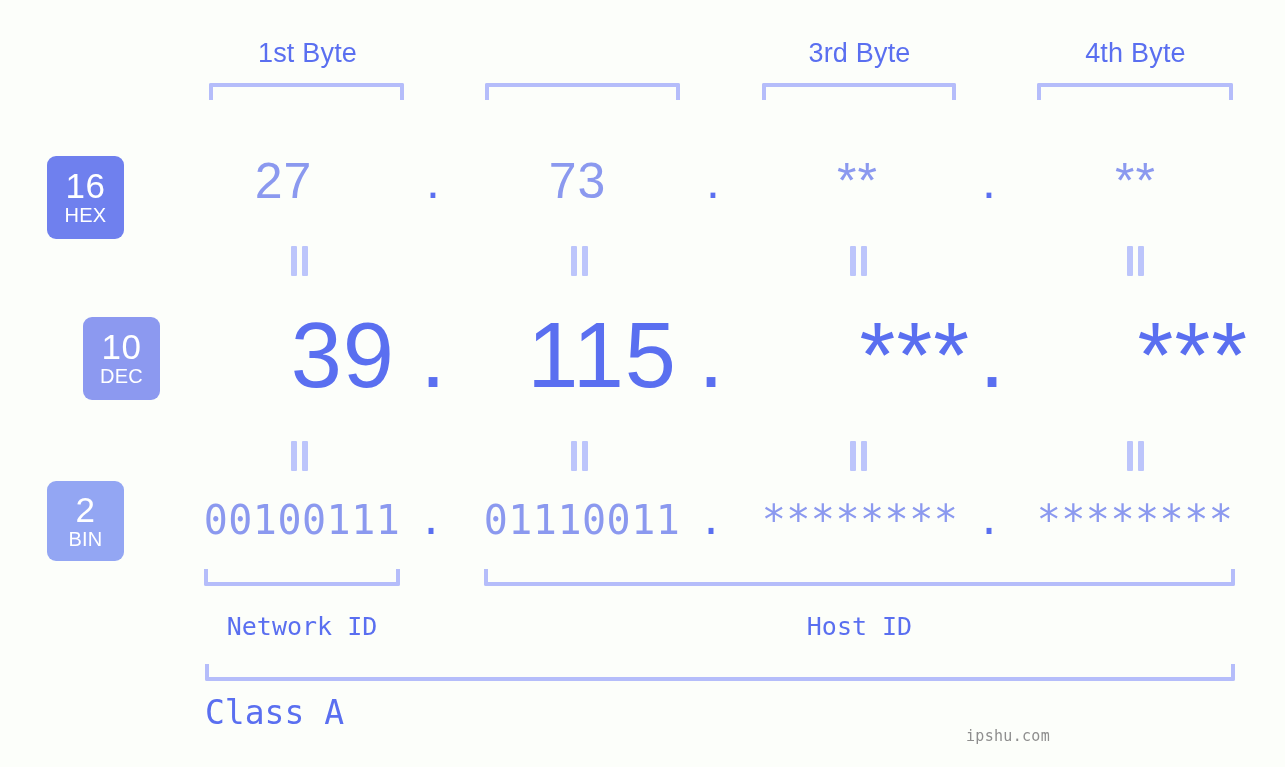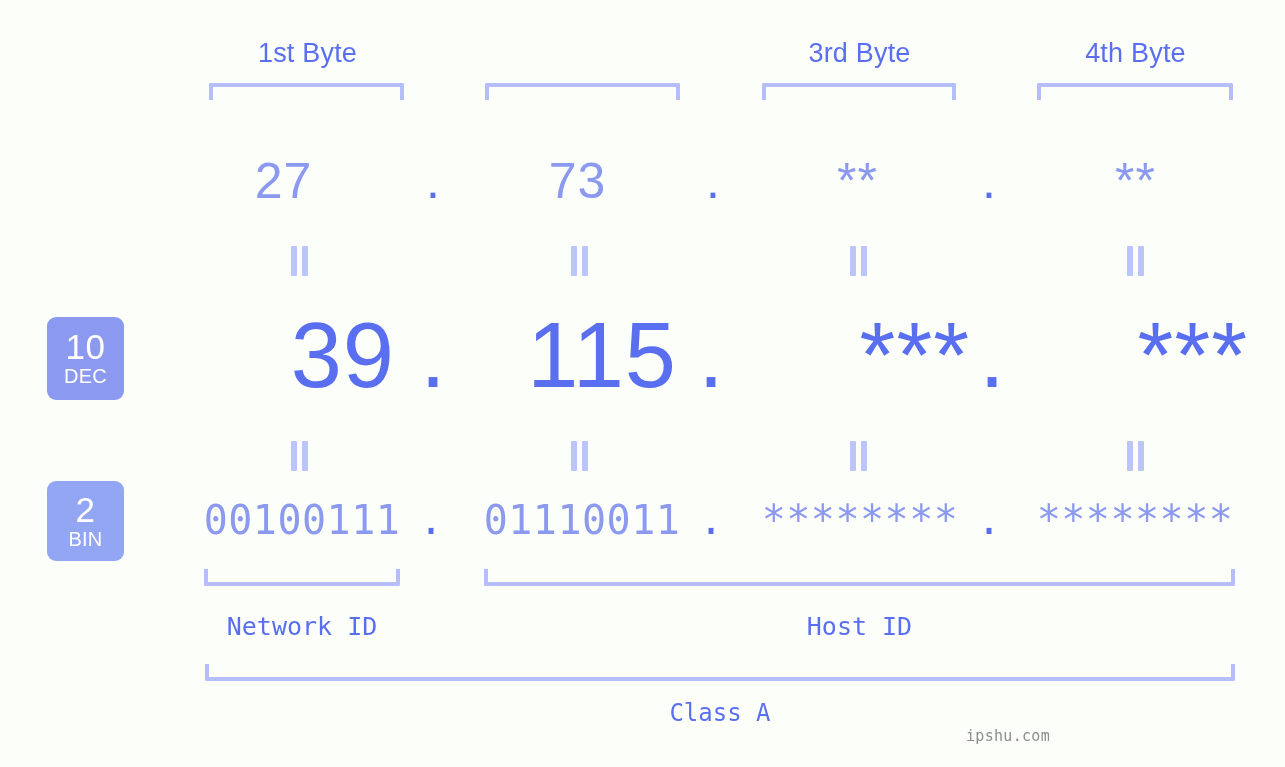--- a/index.html
+++ b/index.html
@@ -79,21 +79,21 @@
     font-weight: 400;
     letter-spacing: 0.5px;
   }
   .base-badge .nm {
     font-size: 20px;
     line-height: 23px;
     font-weight: 400;
     letter-spacing: 0.3px;
   }
   #badge-hex { top: 156px; height: 83px; background: #6f80ee; }
-  #badge-dec { top: 317px; height: 83px; background: #8c99f0; }
+  #badge-dec { top: 317px; height: 83px; background: #8c99f0; margin-left: 36px; }
   #badge-bin { top: 481px; height: 80px; background: #93a6f3; }
 
   
   .value-cell {
     position: absolute;
     text-align: center;
     white-space: nowrap;
   }
   .dot {
     position: absolute;
@@ -184,22 +184,21 @@
   }
 
   
   #class-label {
     position: absolute;
     top: 692px;
     left: 205px;
     width: 1030px;
     height: 42px;
     line-height: 42px;
-    text-align: center;
-    font-size: 24px;
+    font-size: 33px;
     color: #5a6ff0;
     font-family: "DejaVu Sans Mono", monospace;
     white-space: nowrap;
   }
 
   
   #watermark {
     position: absolute;
     right: 12px;
     bottom: 22px;
@@ -216,20 +215,24 @@
 
   <div class="byte-header" style="left:210px;width:195px;">1st Byte</div>
   <div class="byte-header" style="left:762px;width:195px;">3rd Byte</div>
   <div class="byte-header" style="left:1038px;width:195px;">4th Byte</div>
 
   <div class="bracket-top" style="left:209px;width:195px;"></div>
   <div class="bracket-top" style="left:485px;width:195px;"></div>
   <div class="bracket-top" style="left:762px;width:194px;"></div>
   <div class="bracket-top" style="left:1037px;width:196px;"></div>
 
+  <div class="base-badge" id="badge-hex">
+    <div class="num">16</div>
+    <div class="nm">HEX</div>
+  </div>
   <div class="base-badge" id="badge-dec">
     <div class="num">10</div>
     <div class="nm">DEC</div>
   </div>
   <div class="base-badge" id="badge-bin">
     <div class="num">2</div>
     <div class="nm">BIN</div>
   </div>
 
   <div class="row-hex">

